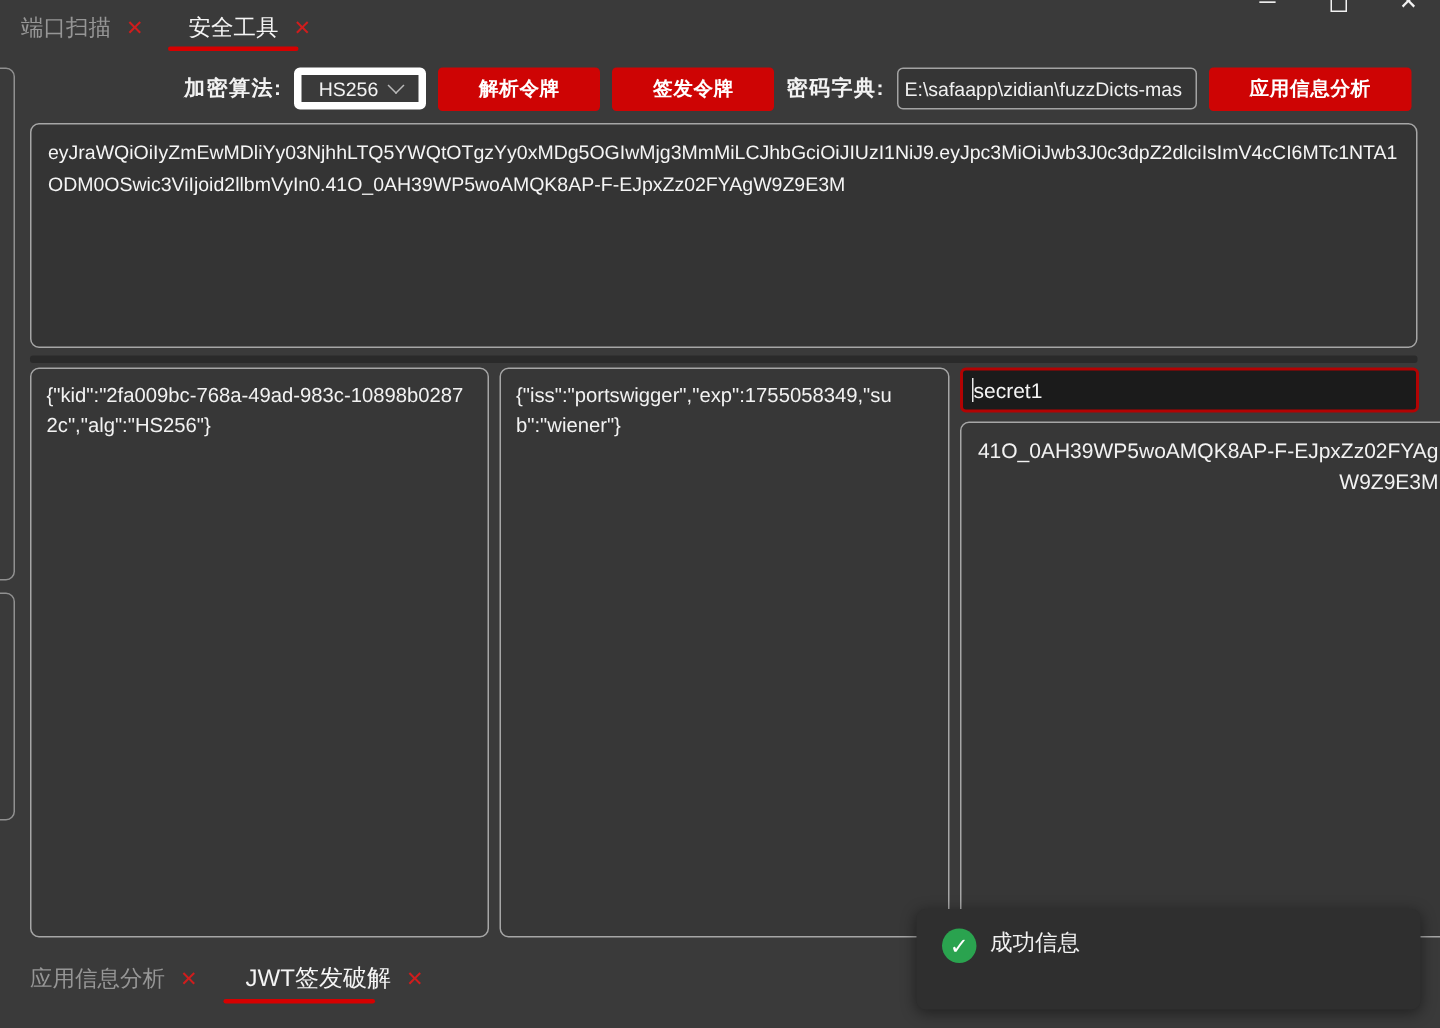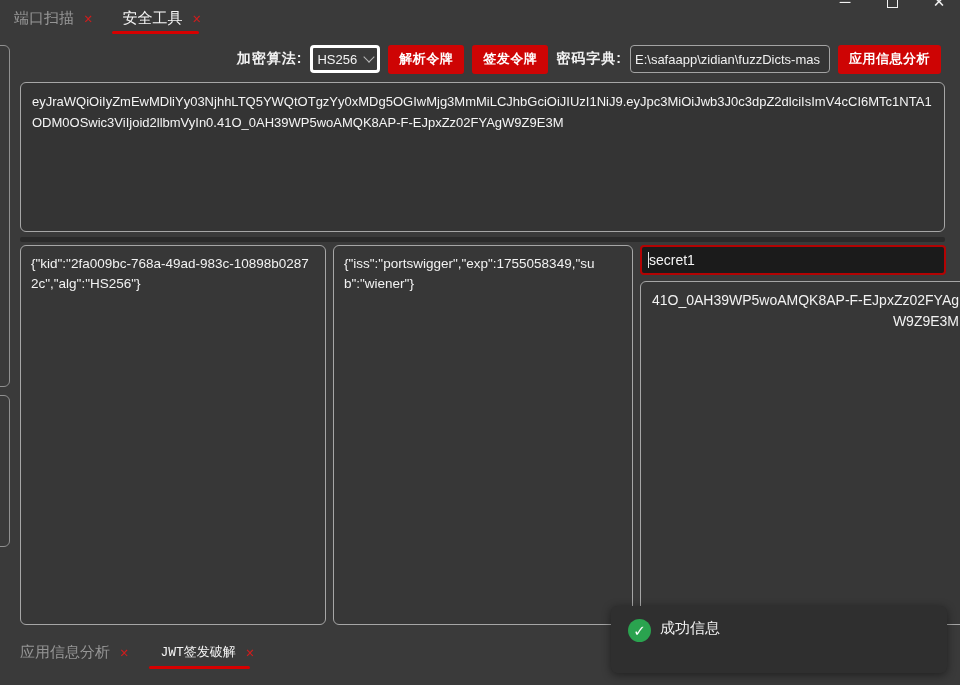--- a/index.html
+++ b/index.html
@@ -17,47 +17,47 @@
     border-left:1px solid #8a8a8a;
   }
 
   
   .left-sliver {
     position:absolute; left:-6px; width:16px;
     border:1px solid #909090; border-radius:6px; background:#3a3a3a;
   }
 
   
-  .tabbar { position:absolute; display:flex; align-items:center;font-family:Liberation Mono, monospace; }
+  .tabbar { position:absolute; display:flex; align-items:center; }
   .tabbar.top { left:14px; top:6px; height:24px; gap:30px; }
   .tab { display:flex; align-items:center; gap:10px; font-size:15px; cursor:default; }
   .tab .lbl { color:#969696; }
   .tab.active .lbl { color:#f5f5f5; }
   .close-x { color:#cf1d1d; font-size:14px; font-weight:bold; }
   .underline { position:absolute; background:#d60000; height:3px; border-radius:2px; }
   .underline.top { left:112px; top:31px; width:87px; }
   .underline.bottom { left:149px; top:666px; width:101px; }
 
   
   .win-controls { position:absolute; top:-10px; right:12px; display:flex; gap:29px; align-items:center; height:24px; }
   .win-btn { color:#f2f2f2; font-size:15px; line-height:24px; width:18px; text-align:center; }
   .win-btn .maxbox { display:inline-block; width:11px; height:11px; border:1.5px solid #f2f2f2; margin-top:8px; }
 
   
   .toolbar { position:absolute; top:44px; right:19px; display:flex; align-items:center; gap:8px; height:30px; }
   .tool-label { font-size:14px; color:#f2f2f2; font-weight:600; letter-spacing:1px; }
   .select {
-    width:70px; height:28px; border:3px solid #ffffff; border-radius:4px;
+    width:88px; height:28px; border:5px solid #ffffff; border-radius:4px;
     display:flex; align-items:center; justify-content:center; gap:8px;
     font-size:13px; color:#f2f2f2; background:#3a3a3a;
   }
   .chev { width:8px; height:8px; border-right:1.6px solid #b9b9b9; border-bottom:1.6px solid #b9b9b9; transform:rotate(45deg); margin-top:-4px; }
   .btn {
     background:#ce0404; color:#fff; border:none; border-radius:3px;
-    height:29px; padding:0 11px; font-size:13px; font-weight:600;
+    height:29px; padding:0 27px; font-size:13px; font-weight:600;
     font-family:Liberation Sans, sans-serif; letter-spacing:.5px;
   }
   .path-input {
     width:200px; height:28px; background:#353535; border:1px solid #a3a3a3; border-radius:4px;
     color:#f0f0f0; font-size:13px; padding:0 4px; font-family:inherit;
     white-space:nowrap; overflow:hidden;
   }
 
   
   .token-area {
@@ -81,21 +81,21 @@
 
   .secret-wrap { position:absolute; left:640px; top:245px; width:306px; height:30px; }
   .secret-input {
     width:100%; height:100%; background:#1b1b1b; border:2px solid #b30303; border-radius:4px;
     color:#f5f5f5; font-size:14px; padding:0 7px; font-family:inherit; outline:none;
   }
   .caret { position:absolute; left:8px; top:7px; width:1px; height:16px; background:#e8e8e8; }
 
   
   .tabbar.bottom { left:20px; top:640px; height:24px; gap:32px; }
-  .tabbar.bottom .tab.active .lbl { font-size:13px; }
+  .tabbar.bottom .tab.active .lbl { font-size:16px; }
 
   
   .toast {
     position:absolute; left:611px; top:606px; width:336px; height:67px;
     background:#2f2f2f; border-radius:6px; box-shadow:0 2px 10px rgba(0,0,0,.45);
   }
   .toast .check-circle {
     position:absolute; left:17px; top:13px; width:23px; height:23px; border-radius:50%;
     background:#2aa34f; color:#fff; font-size:15px; font-weight:bold;
     display:flex; align-items:center; justify-content:center;

